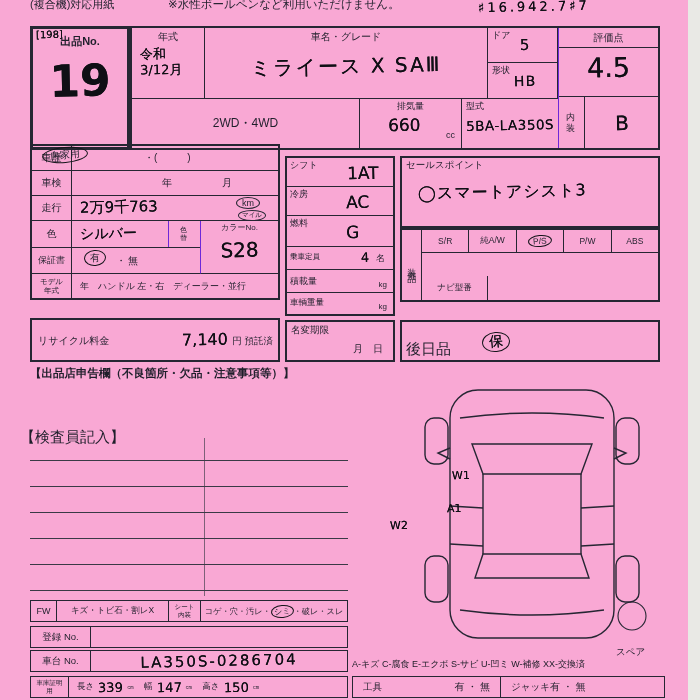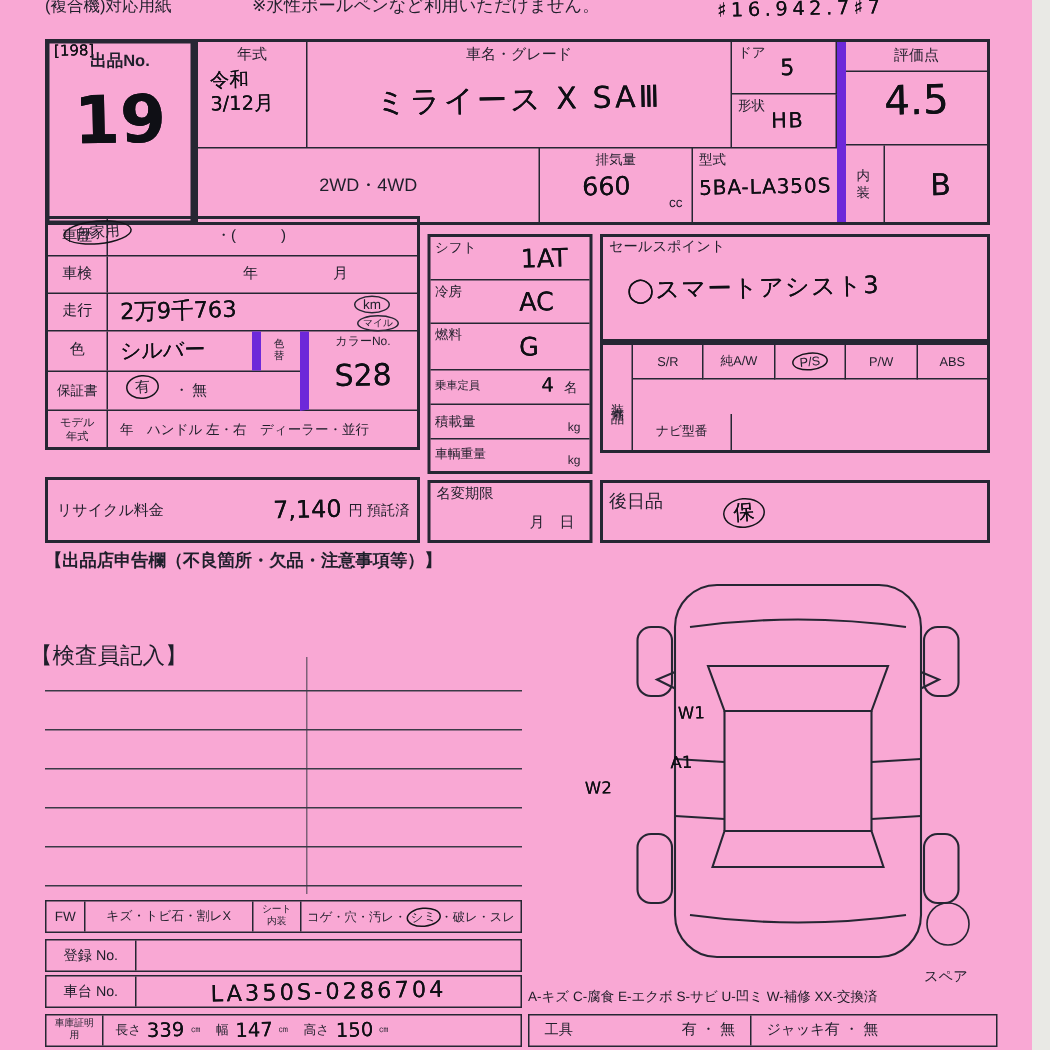--- a/index.html
+++ b/index.html
@@ -4,21 +4,21 @@
 <style>
   *{margin:0;padding:0;box-sizing:border-box}
   html,body{background:#e9e9e5}
   .sheet{position:relative;width:688px;height:700px;background:#f9a8d4;overflow:hidden;
          font-family:"Liberation Sans","DejaVu Sans",sans-serif;color:#1f1f2b}
   .b{position:absolute;border:2px solid #262633}
   .c{position:absolute}
   .br{border-right:1px solid #262633}
   .bb{border-bottom:1px solid #262633}
   .bt{border-top:1px solid #262633}
-  .bl{border-left:6px solid #6d28d9}
+  .bl{border-left:1px solid #6d28d9}
   .lbl{font-size:10px;line-height:1.15;color:#1f1f2b}
   .cen{display:flex;align-items:center;justify-content:center}
   .hw{font-family:"DejaVu Sans",sans-serif;color:#0f0f15;transform:rotate(-1.2deg);text-shadow:0 0 .4px #0f0f15}
   .hcirc{display:inline-block;border:1.6px solid #14141a;border-radius:50%;padding:0 7px;transform:rotate(-5deg)}
   .poval{display:inline-block;border:1px solid #262633;border-radius:50%;padding:0 5px;text-align:center}
   .hline{position:absolute;height:1px;background:#3a3a46}
   .vline{position:absolute;width:1px;background:#3a3a46}
 </style>
 </head>
 <body>
@@ -187,21 +187,21 @@
       <div class="bb cen" style="flex:1;font-size:8.5px">ABS</div>
     </div>
 
 
     <div class="c" style="left:20px;top:46px;width:236px;height:24px">
       <span class="lbl br cen" style="position:absolute;left:0;top:0;width:66px;height:100%;font-size:8.5px">ナビ型番</span>
     </div>
   </div>
 
   <div class="b" style="left:400px;top:320px;width:260px;height:42px">
-    <span class="lbl" style="position:absolute;left:4px;top:6px;font-size:12px">後日品</span>
+    <span class="lbl" style="position:absolute;left:4px;top:18px;font-size:15px">後日品</span>
     <span class="hw hcirc" style="position:absolute;left:80px;top:10px;font-size:14px;padding:0 6px">保</span>
   </div>
 
   <div class="c" style="left:30px;top:366px;font-size:11.5px;font-weight:bold">【出品店申告欄（不良箇所・欠品・注意事項等）】</div>
   <div class="c" style="left:20px;top:428px;font-size:15px;font-weight:normal">【検査員記入】</div>
 
   <div class="hline" style="left:30px;top:460px;width:318px"></div>
   <div class="hline" style="left:30px;top:486px;width:318px"></div>
   <div class="hline" style="left:30px;top:512px;width:318px"></div>
   <div class="hline" style="left:30px;top:538px;width:318px"></div>

